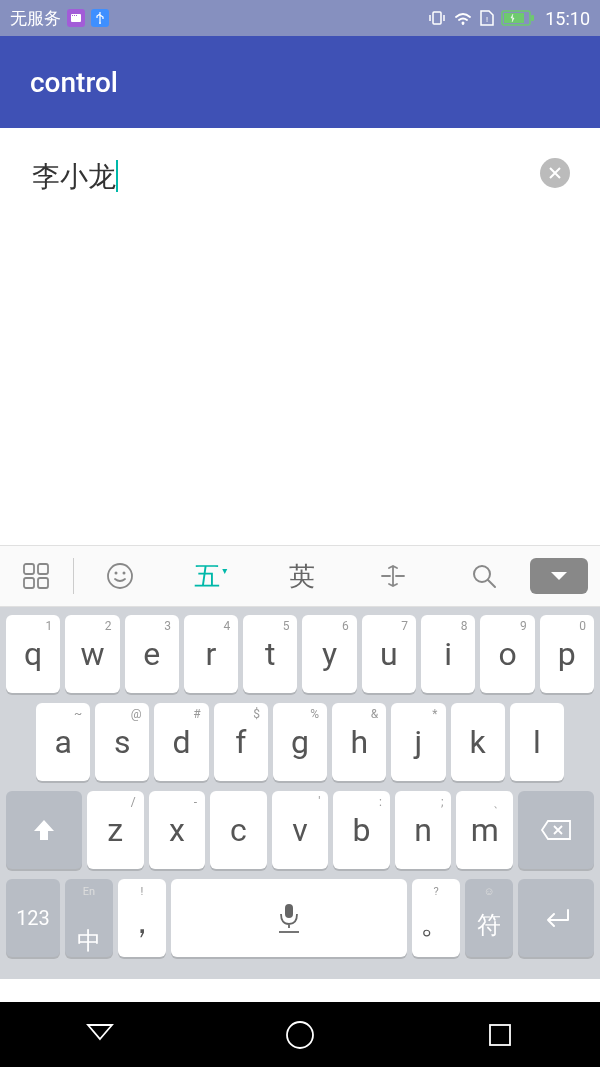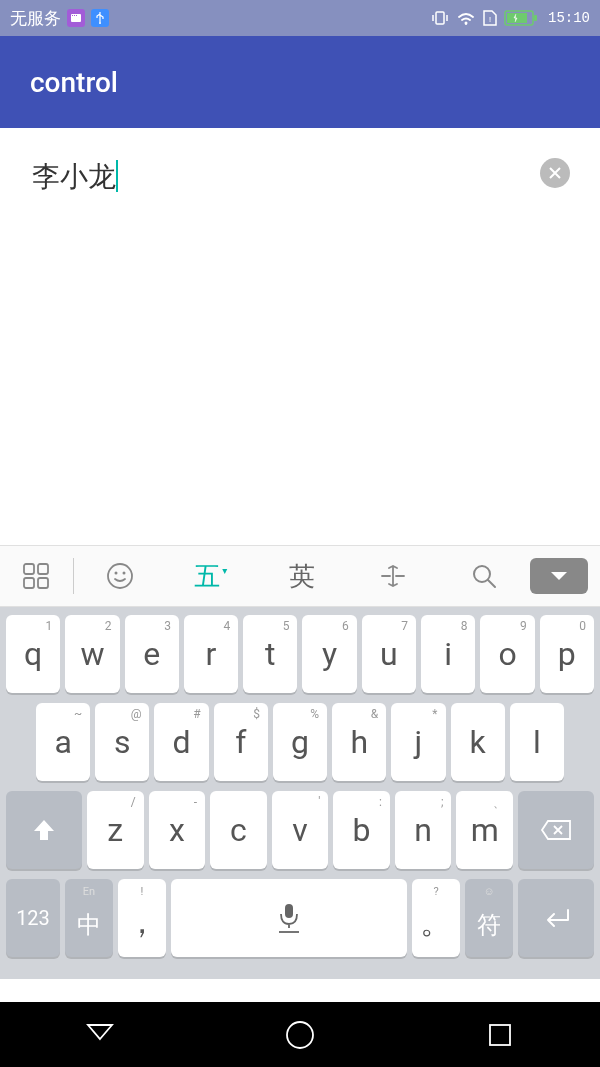--- a/index.html
+++ b/index.html
@@ -32,21 +32,21 @@
     .key-row.row2 { padding: 0 32px; }
     .key-row.row3 { padding: 0 2px; }
     .key-row.row4 { padding: 0 2px; gap: 5px; }
     .key { flex: 1; height: 78px; background: #fff; border-radius: 6px; box-shadow: 0 2px 0 rgba(0,0,0,0.15); display: flex; flex-direction: column; align-items: center; justify-content: center; position: relative; cursor: pointer; }
     .key-sup { position: absolute; top: 4px; right: 8px; font-size: 12px; color: #999; }
     .key-main { font-size: 32px; color: #555; }
     .key-gray { background: #b8bdc5; }
     .key-shift { width: 76px; flex: none; }
     .key-backspace { width: 76px; flex: none; }
     .key-123 { width: 54px; flex: none; }
-    .key-lang { width: 48px; flex: none; }
+    .key-lang { width: 48px; flex: none; justify-content: flex-end; }
     .key-punct { width: 48px; flex: none; }
     .key-space { flex: 1; }
     .key-question { width: 48px; flex: none; }
     .key-symbol { width: 48px; flex: none; }
     .key-enter { width: 76px; flex: none; }
     .key-small-sup { font-size: 11px; color: #999; position: absolute; top: 6px; }
     .key-small-main { font-size: 22px; color: #666; }
     
     .nav-bar { position: absolute; bottom: 0; left: 0; right: 0; height: 65px; background: #000; display: flex; align-items: center; justify-content: space-around; }
     .nav-btn { width: 120px; display: flex; align-items: center; justify-content: center; cursor: pointer; }
@@ -96,21 +96,21 @@
         </svg>
     </span>
     <span class="status-icon">
       <svg width="34" height="16" viewBox="0 0 34 16">
           <rect x="1" y="1" width="28" height="14" rx="2" fill="none" stroke="#6eca6e" stroke-width="1.5"></rect>
           <rect x="30" y="5" width="3" height="6" rx="1" fill="#6eca6e"></rect>
           <rect x="3" y="3" width="20" height="10" fill="#6eca6e"></rect>
           <path d="M12 4 L10 8 L13 8 L11 12" fill="#fff" stroke="#fff" stroke-width="0.5"></path>
         </svg>
     </span>
-    <span style="font-size:14px;margin-left:4px;font-family:Liberation Mono, monospace;">15:10</span>
+    <span style="font-size:18px;margin-left:4px;">15:10</span>
   </div>
 </div>
 
 <div class="app-header">
   <span>control</span>
 </div>
 
 <div class="text-area">
   <span class="text-input">
     <span>李小龙</span>

